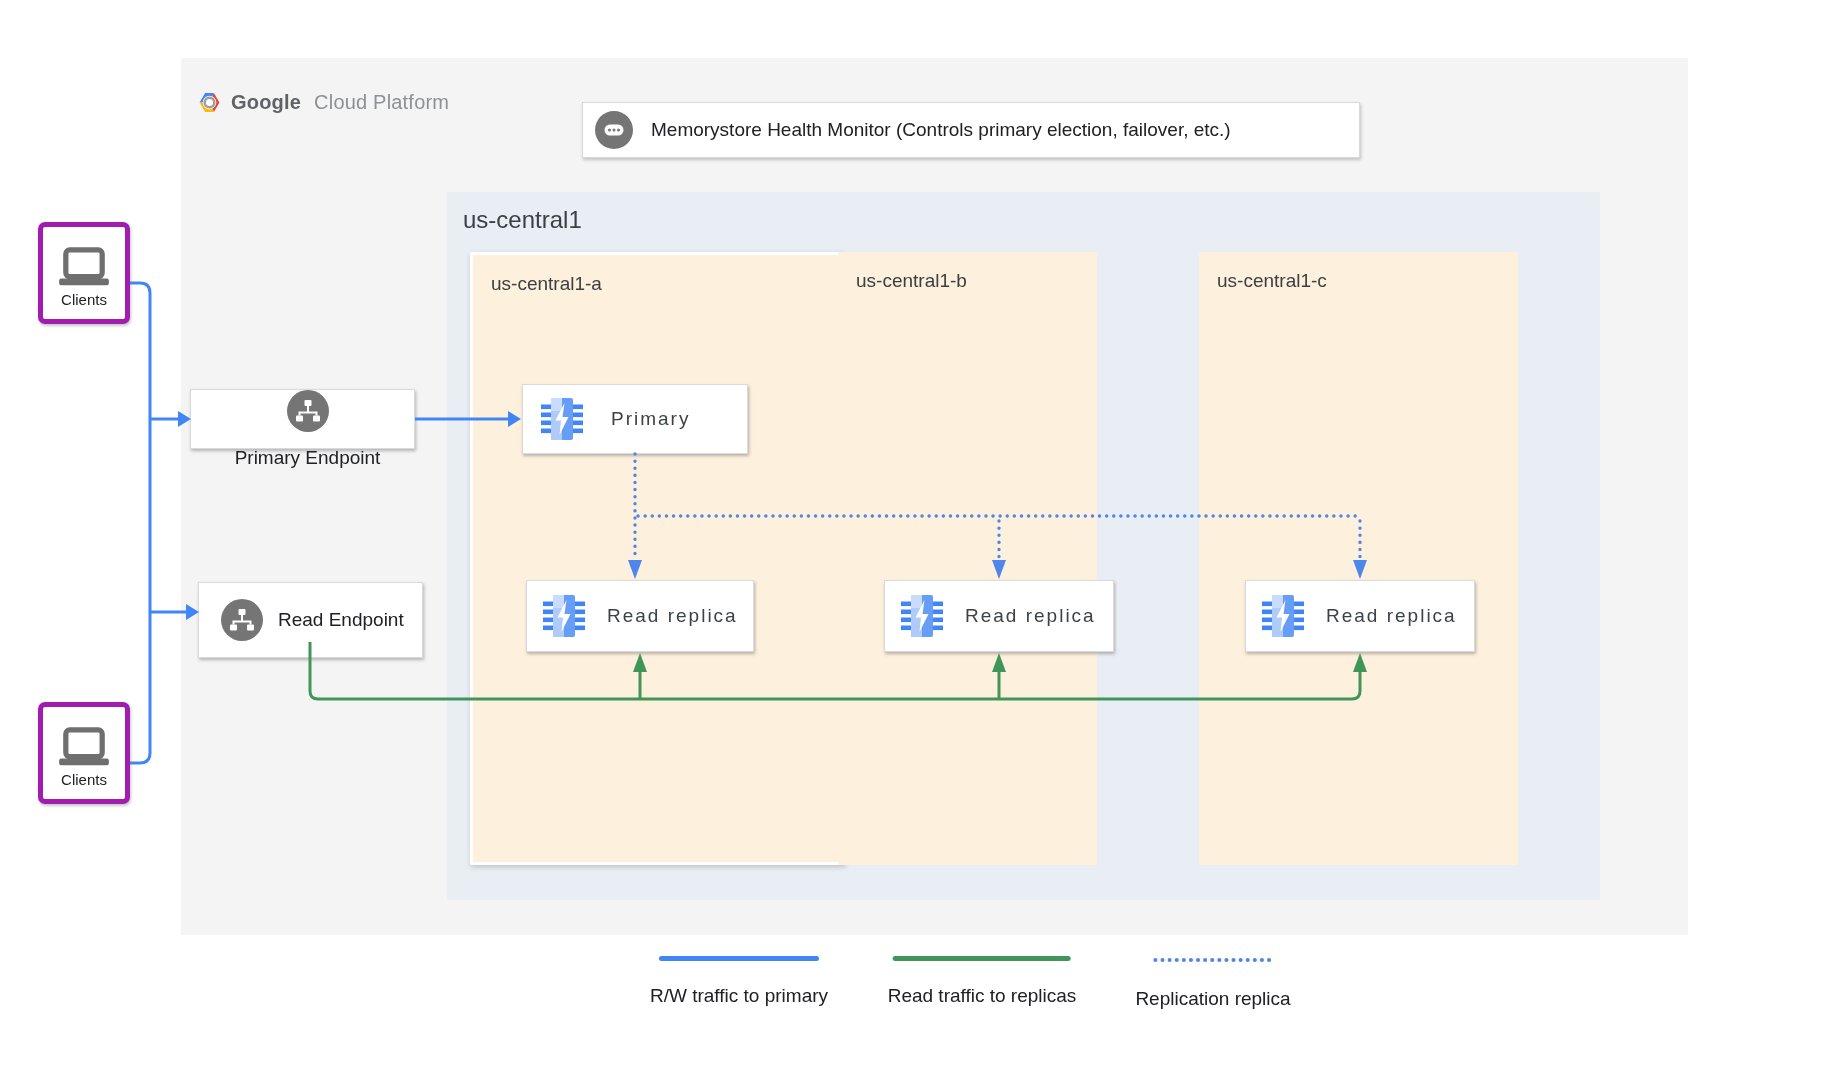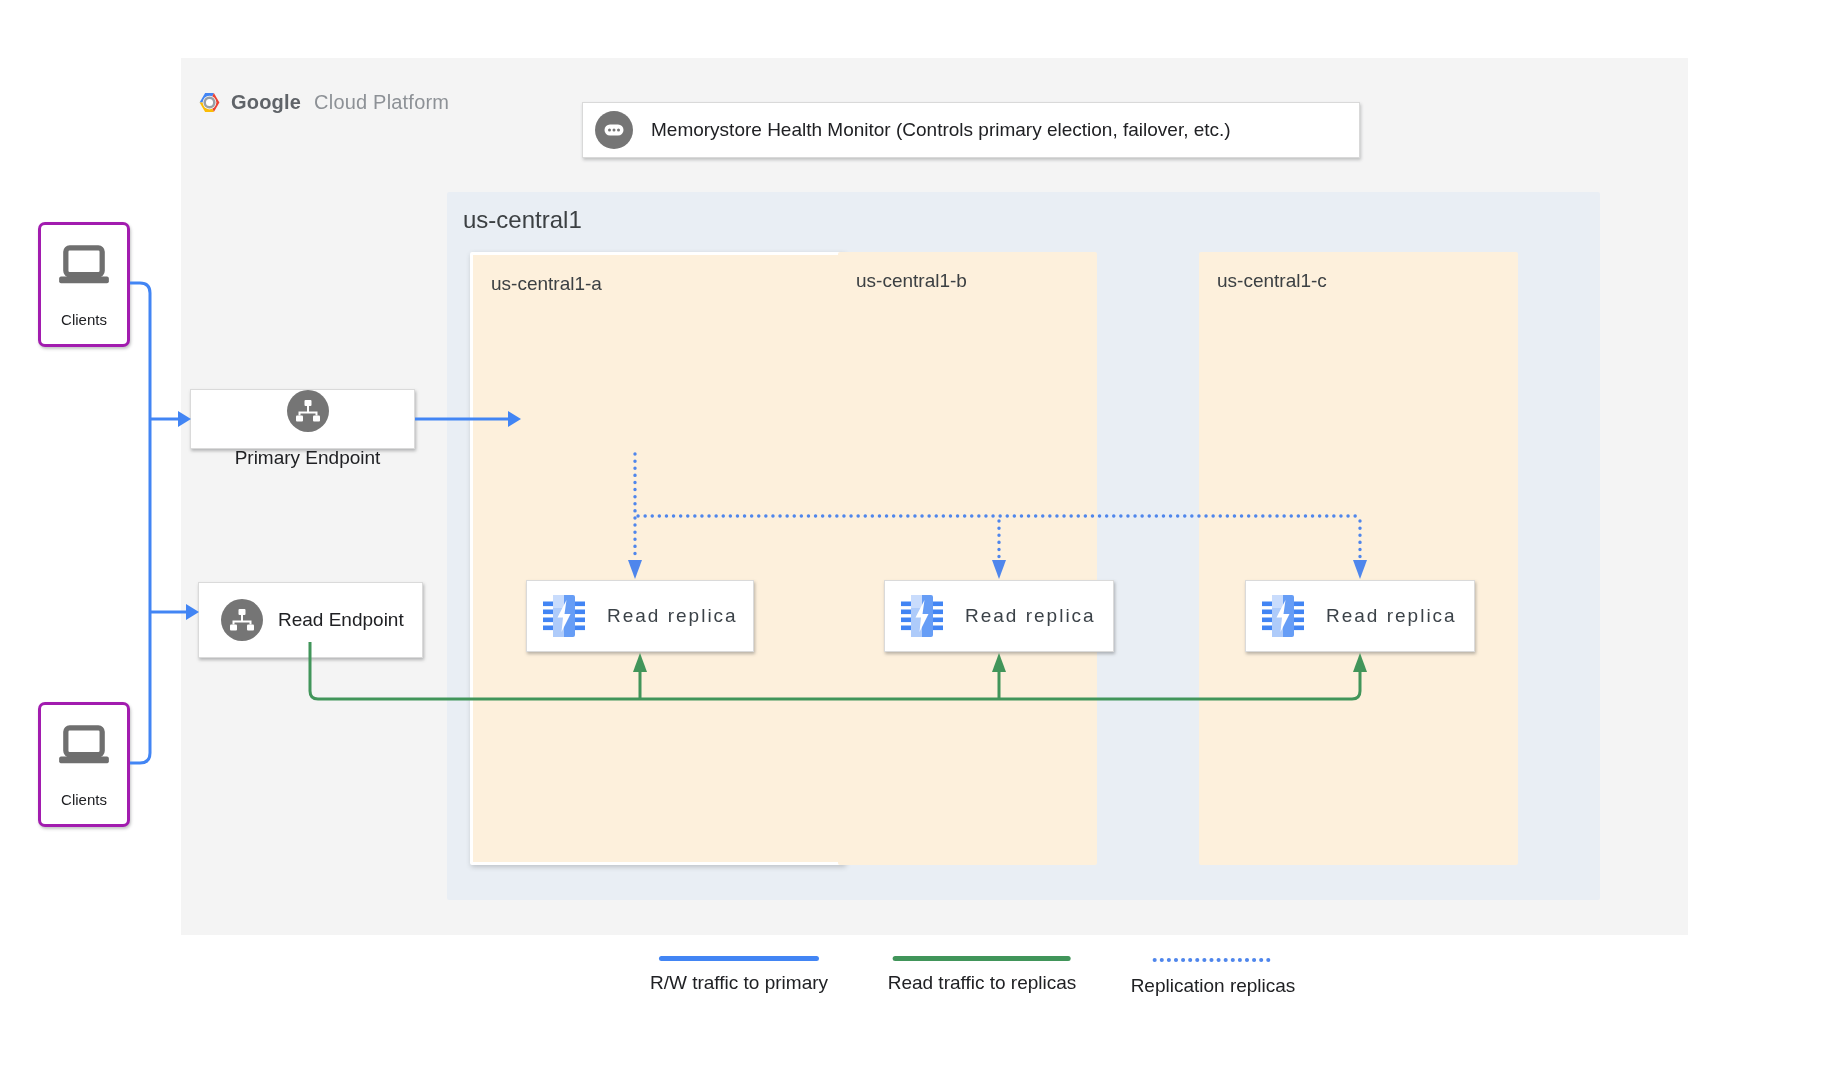--- a/index.html
+++ b/index.html
@@ -38,37 +38,37 @@
   #primary-endpoint{left:190px;top:389px;width:225px;height:60px;gap:15px;padding-left:10px;flex-direction:column;}
   #read-endpoint{left:198px;top:582px;width:225px;height:76px;gap:15px;padding-left:22px;}
 
   .chipnode .txt{letter-spacing:2px;color:#3b4248;}
   #primary-node{left:522px;top:384px;width:226px;height:70px;gap:26px;padding-left:16px;}
   #replica-a{left:526px;top:580px;width:228px;height:72px;gap:20px;padding-left:14px;}
   #replica-b{left:884px;top:580px;width:230px;height:72px;gap:20px;padding-left:14px;}
   #replica-c{left:1245px;top:580px;width:230px;height:72px;gap:20px;padding-left:14px;}
 
   
-  .client{position:absolute;left:38px;width:92px;height:125px;background:#fff;border:3px solid #a21caf;
+  .client{position:absolute;left:38px;width:92px;height:102px;background:#fff;border:5px solid #a21caf;
           border-radius:7px;box-shadow:1px 2px 3px rgba(60,64,67,.3);display:flex;flex-direction:column;
           align-items:center;justify-content:space-between;padding:20px 0 16px;box-sizing:border-box;z-index:5;}
   #client-top{top:222px;} #client-bottom{top:702px;}
   .client .txt{font-size:15px;color:var(--text_dark);}
 
   
   #overlay{left:0;top:0;z-index:10;pointer-events:none;}
   .blue-line{stroke:var(--blue);stroke-width:3;fill:none;}
   .blue-fill{fill:var(--blue);}
   .dot-line{stroke:var(--replication_blue);stroke-width:3.4;fill:none;stroke-dasharray:0.1 7;stroke-linecap:round;}
   .dot-fill{fill:var(--replication_blue);}
   .green-line{stroke:var(--green);stroke-width:3;fill:none;}
   .green-fill{fill:var(--green);}
 
   
-  .legend-item{position:absolute;top:956px;display:flex;flex-direction:column;align-items:center;gap:11px;transform:translateX(-50%);}
+  .legend-item{position:absolute;top:956px;display:flex;flex-direction:column;align-items:center;gap:24px;transform:translateX(-50%);}
   #legend-rw{left:739px;} #legend-read{left:982px;} #legend-repl{left:1213px;}
   .legend-line{height:5px;border-radius:3px;}
   #legend-rw .legend-line{width:160px;background:var(--blue);}
   #legend-read .legend-line{width:178px;background:var(--green);}
   .legend-label{font-size:19px;color:var(--text_dark);white-space:nowrap;}
 </style>
 </head>
 <body>
 
 <div id="canvas">
@@ -133,20 +133,39 @@
         <circle cx="21" cy="21" r="21" fill="#757575"></circle>
         <rect x="17.5" y="10" width="7" height="6" rx="1" fill="#fff"></rect>
         <path d="M21 16 V22.5 M12.5 25.5 V22.5 H29.5 V25.5" stroke="#fff" stroke-width="2" fill="none"></path>
         <rect x="9" y="25.5" width="7" height="6" rx="1" fill="#fff"></rect>
         <rect x="26" y="25.5" width="7" height="6" rx="1" fill="#fff"></rect>
       </svg>
     </span>
     <span class="txt">Read Endpoint</span>
   </div>
 
+  <div id="primary-node" class="node chipnode">
+    <span style="display:flex;">
+      <svg width="46" height="44" viewBox="0 0 46 44">
+        <rect x="2" y="7.5" width="11" height="4.6" fill="#4285f4"></rect>
+          <rect x="2" y="15.5" width="11" height="4.6" fill="#4285f4"></rect>
+        <rect x="2" y="23.5" width="11" height="4.6" fill="#4285f4"></rect>
+          <rect x="2" y="31.5" width="11" height="4.6" fill="#4285f4"></rect>
+        <rect x="33" y="7.5" width="11" height="4.6" fill="#4285f4"></rect>
+          <rect x="33" y="15.5" width="11" height="4.6" fill="#4285f4"></rect>
+        <rect x="33" y="23.5" width="11" height="4.6" fill="#4285f4"></rect>
+          <rect x="33" y="31.5" width="11" height="4.6" fill="#4285f4"></rect>
+        <rect x="12" y="1" width="22" height="42" rx="2" fill="#669df6"></rect>
+        <rect x="12" y="1" width="11" height="42" fill="#aecbfa"></rect>
+        <rect x="12" y="1" width="11" height="13" fill="#c9dcfc"></rect>
+        <polygon points="25.5,6 16.5,23.5 22,23.5 20.5,38 29.5,20 23.5,20" fill="#ffffff"></polygon>
+      </svg>
+    </span>
+    <span class="txt">Primary</span>
+  </div>
 
   <div id="replica-a" class="node chipnode">
     <span style="display:flex;">
       <svg width="46" height="44" viewBox="0 0 46 44">
         <rect x="2" y="7.5" width="11" height="4.6" fill="#4285f4"></rect>
           <rect x="2" y="15.5" width="11" height="4.6" fill="#4285f4"></rect>
         <rect x="2" y="23.5" width="11" height="4.6" fill="#4285f4"></rect>
           <rect x="2" y="31.5" width="11" height="4.6" fill="#4285f4"></rect>
         <rect x="33" y="7.5" width="11" height="4.6" fill="#4285f4"></rect>
           <rect x="33" y="15.5" width="11" height="4.6" fill="#4285f4"></rect>
@@ -250,16 +269,16 @@
     <span class="legend-label">R/W traffic to primary</span>
   </div>
   <div id="legend-read" class="legend-item">
     <div class="legend-line"></div>
     <span class="legend-label">Read traffic to replicas</span>
   </div>
   <div id="legend-repl" class="legend-item">
     <svg width="124" height="8">
       <line x1="4" y1="4" x2="120" y2="4" class="dot-line" style="stroke-width:4;"></line>
     </svg>
-    <span class="legend-label">Replication replicas</span>
+    <span class="legend-label">Replication replica</span>
   </div>
 
 </div>
 
 </body></html>

